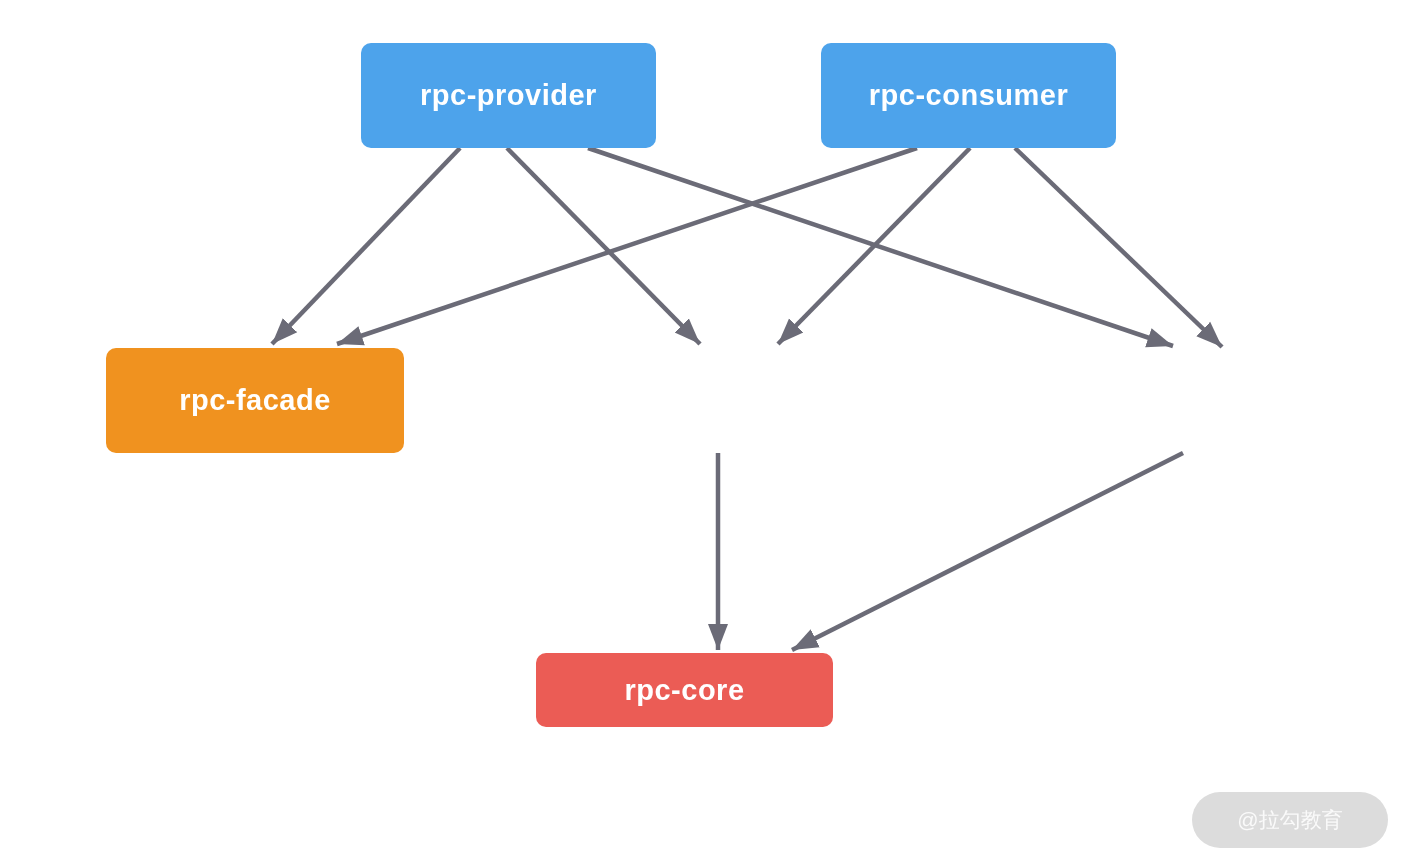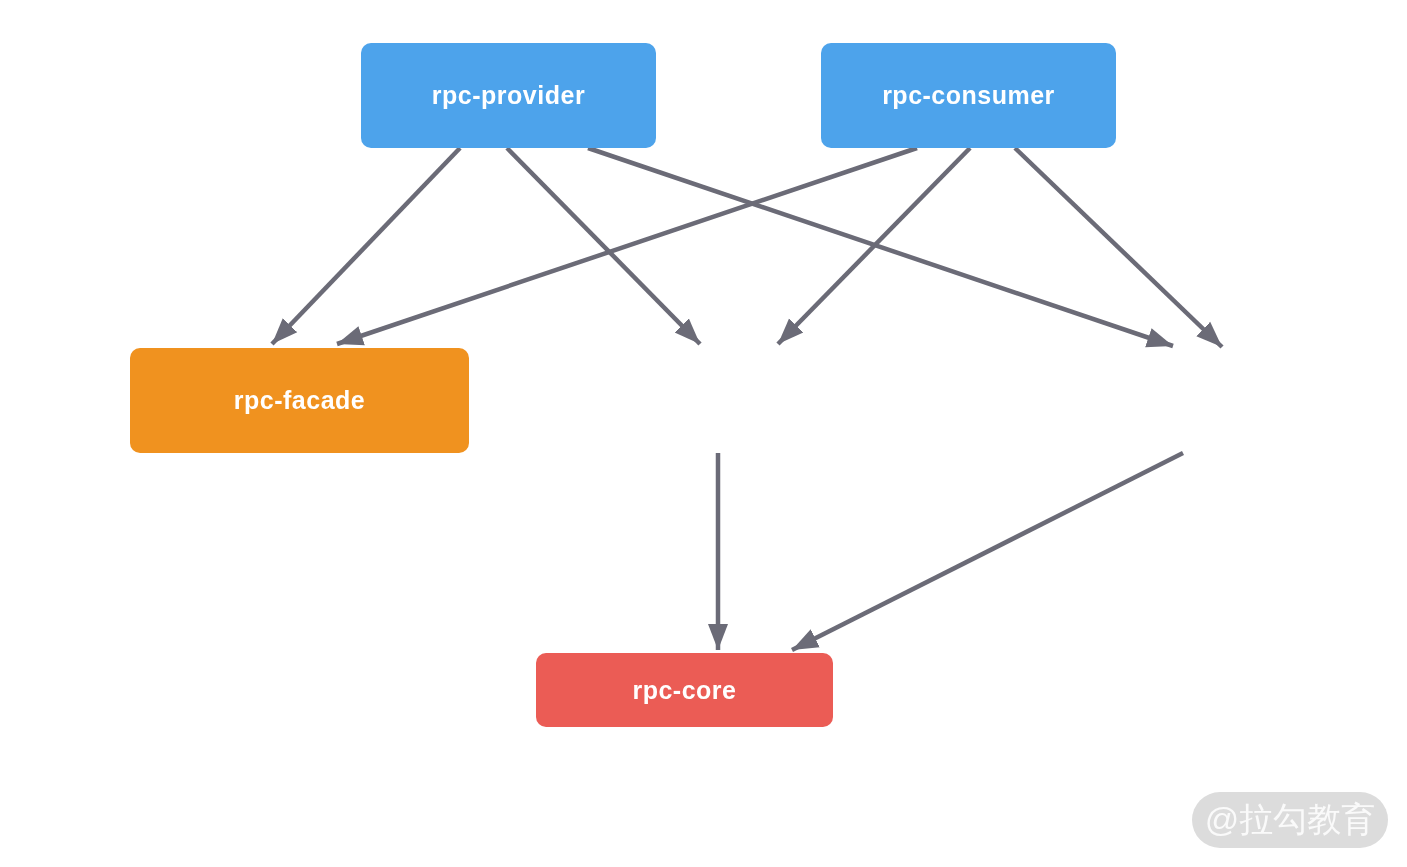--- a/index.html
+++ b/index.html
@@ -30,21 +30,21 @@
   .arrowhead-fill {
     fill: var(--edge-gray, #6b6b77);
   }
   .node {
     position: absolute;
     border-radius: 10px;
     display: flex;
     align-items: center;
     justify-content: center;
     color: var(--label-white, #ffffff);
-    font-size: 25px;
+    font-size: 29px;
     font-weight: 600;
     letter-spacing: 0.5px;
     white-space: nowrap;
     text-align: right;
   }
   .node-blue   { background: var(--node-blue, #4da3eb); }
   .node-orange { background: var(--node-orange, #f0921f); }
   .node-red    { background: var(--node-red, #eb5c55); }
 
   .watermark {
@@ -52,21 +52,21 @@
     left: 1192px;
     top: 792px;
     width: 196px;
     height: 56px;
     border-radius: 28px;
     background: var(--watermark-bg, #dcdcdc);
     color: var(--watermark-text, #fafafa);
     display: flex;
     align-items: center;
     justify-content: center;
-    font-size: 34px;
+    font-size: 21px;
     font-weight: 400;
   }
 </style>
 </head>
 <body>
 
 <div id="canvas">
 
   <svg id="edge-layer" viewBox="0 0 1407 867" xmlns="http://www.w3.org/2000/svg">
     <defs>
@@ -85,21 +85,21 @@
   </svg>
 
   <div class="node node-blue" style="left:361px; top:43px; width:295px; height:105px;">
     <span>rpc-provider</span>
   </div>
 
   <div class="node node-blue" style="left:821px; top:43px; width:295px; height:105px;">
     <span>rpc-consumer</span>
   </div>
 
-  <div class="node node-orange" style="left:106px; top:348px; width:339px; height:105px;margin-left:24px;">
+  <div class="node node-orange" style="left:106px; top:348px; width:298px; height:105px;">
     <span>rpc-facade</span>
   </div>
 
 
 
   <div class="node node-red" style="left:536px; top:653px; width:297px; height:74px;">
     <span>rpc-core</span>
   </div>
 
   <div class="watermark">

